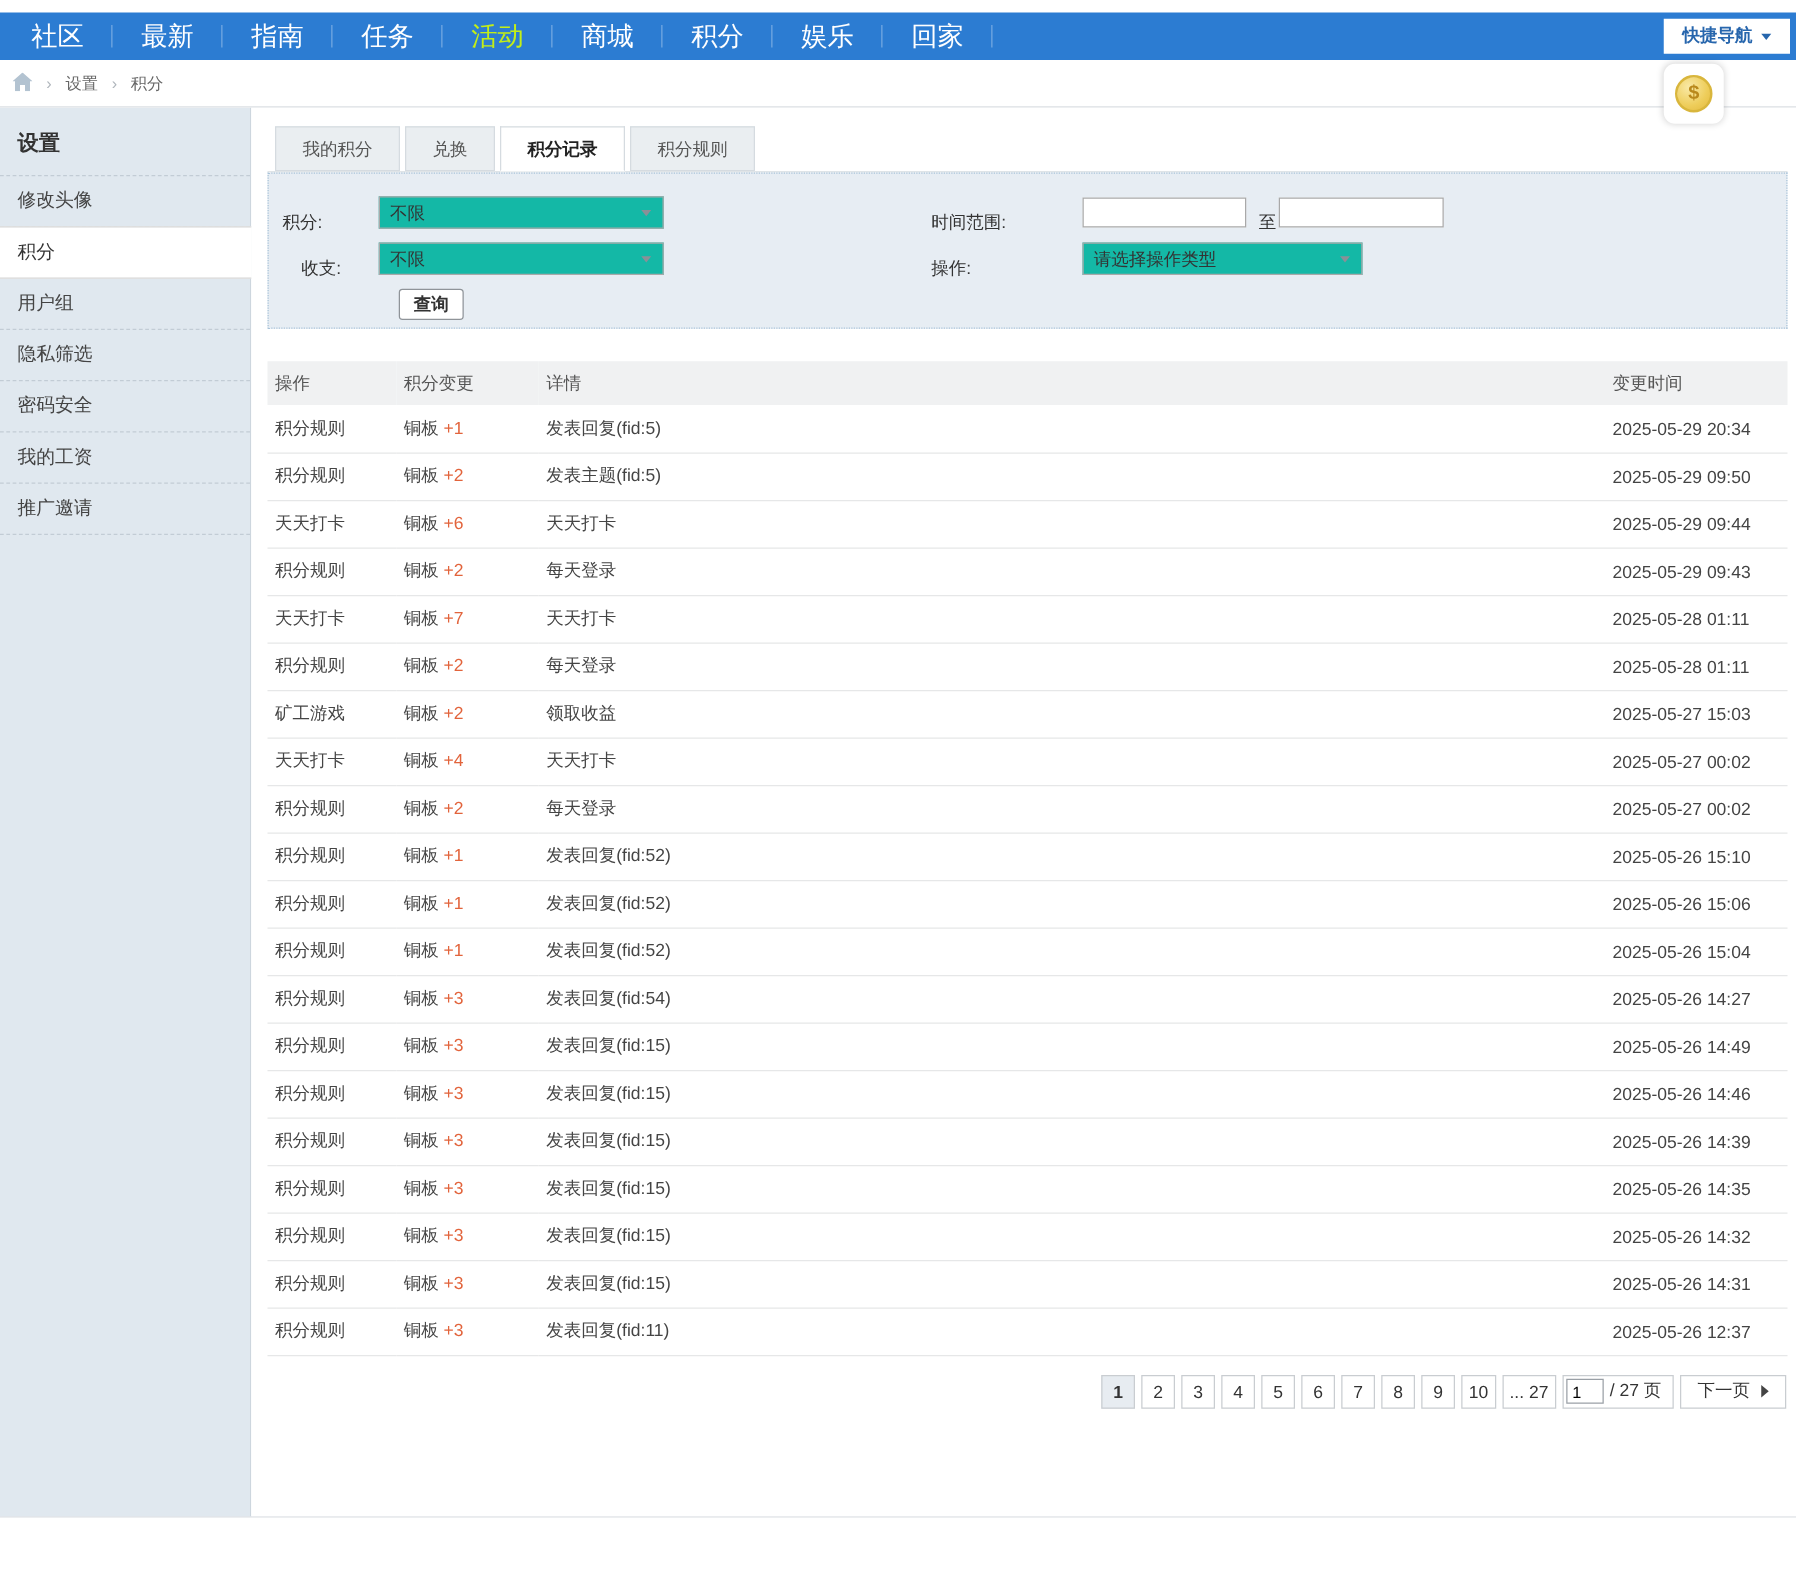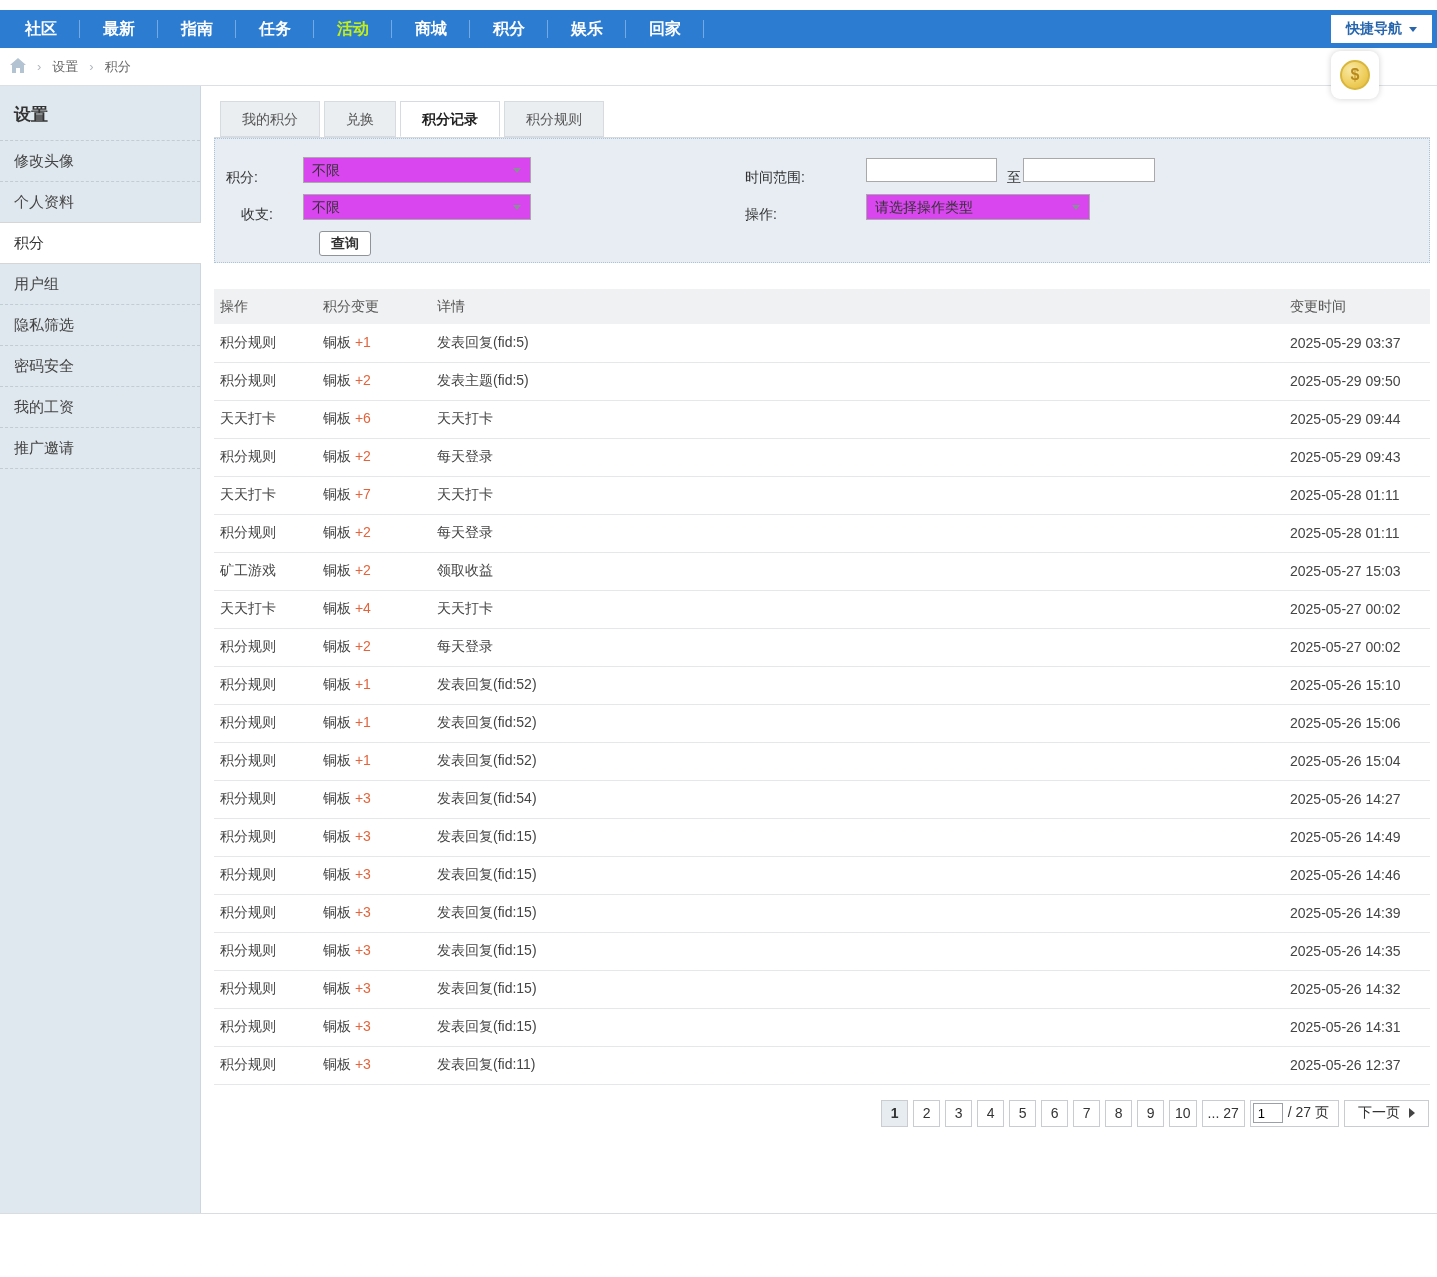--- a/index.html
+++ b/index.html
@@ -12,21 +12,21 @@
   .page { width:1437px; height:1277px; background:#fff; }
 
   
   .topstrip { height:10px; background:#fff; }
   .navbar {
     height:38px; background:#2c7cd2; display:flex; align-items:stretch;
     position:relative; padding-left:2px;
   }
   .nav-item {
     display:flex; align-items:center; padding:0 23px; color:#fff;
-    font-size:16px; font-weight:bold; position:relative; cursor:pointer;justify-content:center;
+    font-size:21px; font-weight:normal; position:relative; cursor:pointer;justify-content:center;
   }
   .nav-item::after {
     content:''; position:absolute; right:0; top:10px; bottom:10px;
     width:1px; background:rgba(255,255,255,0.35);
   }
   .nav-item.active { color:#c3ee17; }
   .quick-nav {
     position:absolute; right:5px; top:5px; height:28px; background:#fff;
     color:#2766ad; font-size:14px; font-weight:bold; display:flex;
     align-items:center; gap:7px; padding:0 15px; cursor:pointer;
@@ -120,21 +120,21 @@
   .subnav-div { color:#c6cbd0; }
   .subnav-link { color:#3d80c4; cursor:pointer; }
 
   
   .filter-panel {
     position:relative; height:125px; background:#e7edf3;
     border:1px dotted #a9c3d9;
   }
   .f-label { position:absolute; font-size:14px; color:#333; line-height:26px; }
   .f-select {
-    position:absolute; height:26px; background:#d946ef; border:1px solid #a9a9a9;
+    position:absolute; height:26px; background:#14b8a6; border:1px solid #a9a9a9;
     font-size:14px; color:#333; line-height:24px; padding-left:8px;
     cursor:pointer;
   }
   .f-select .sel-caret {
     position:absolute; right:9px; top:10px; width:0; height:0;
     border-left:4px solid transparent; border-right:4px solid transparent;
     border-top:5px solid #8a9097;
   }
   .f-input {
     position:absolute; height:24px; background:#fff; border:1px solid #a9a9a9;
@@ -259,23 +259,20 @@
 
   <div class="main">
 
     <div class="sidebar">
       <div class="sb-title">设置</div>
 
         <div class="sb-item">
           <span>修改头像</span>
         </div>
 
-        <div class="sb-item">
-          <span>个人资料</span>
-        </div>
 
         <div class="sb-item active">
           <span>积分</span>
         </div>
 
         <div class="sb-item">
           <span>用户组</span>
         </div>
 
         <div class="sb-item">
@@ -355,21 +352,21 @@
             <th>详情</th>
             <th class="col-time">变更时间</th>
           </tr>
         </thead>
         <tbody>
 
             <tr>
               <td>积分规则</td>
               <td><span>铜板</span> <span class="plus">+1</span></td>
               <td>发表回复(fid:5)</td>
-              <td>2025-05-29 03:37</td>
+              <td>2025-05-29 20:34</td>
             </tr>
 
             <tr>
               <td>积分规则</td>
               <td><span>铜板</span> <span class="plus">+2</span></td>
               <td>发表主题(fid:5)</td>
               <td>2025-05-29 09:50</td>
             </tr>
 
             <tr>

